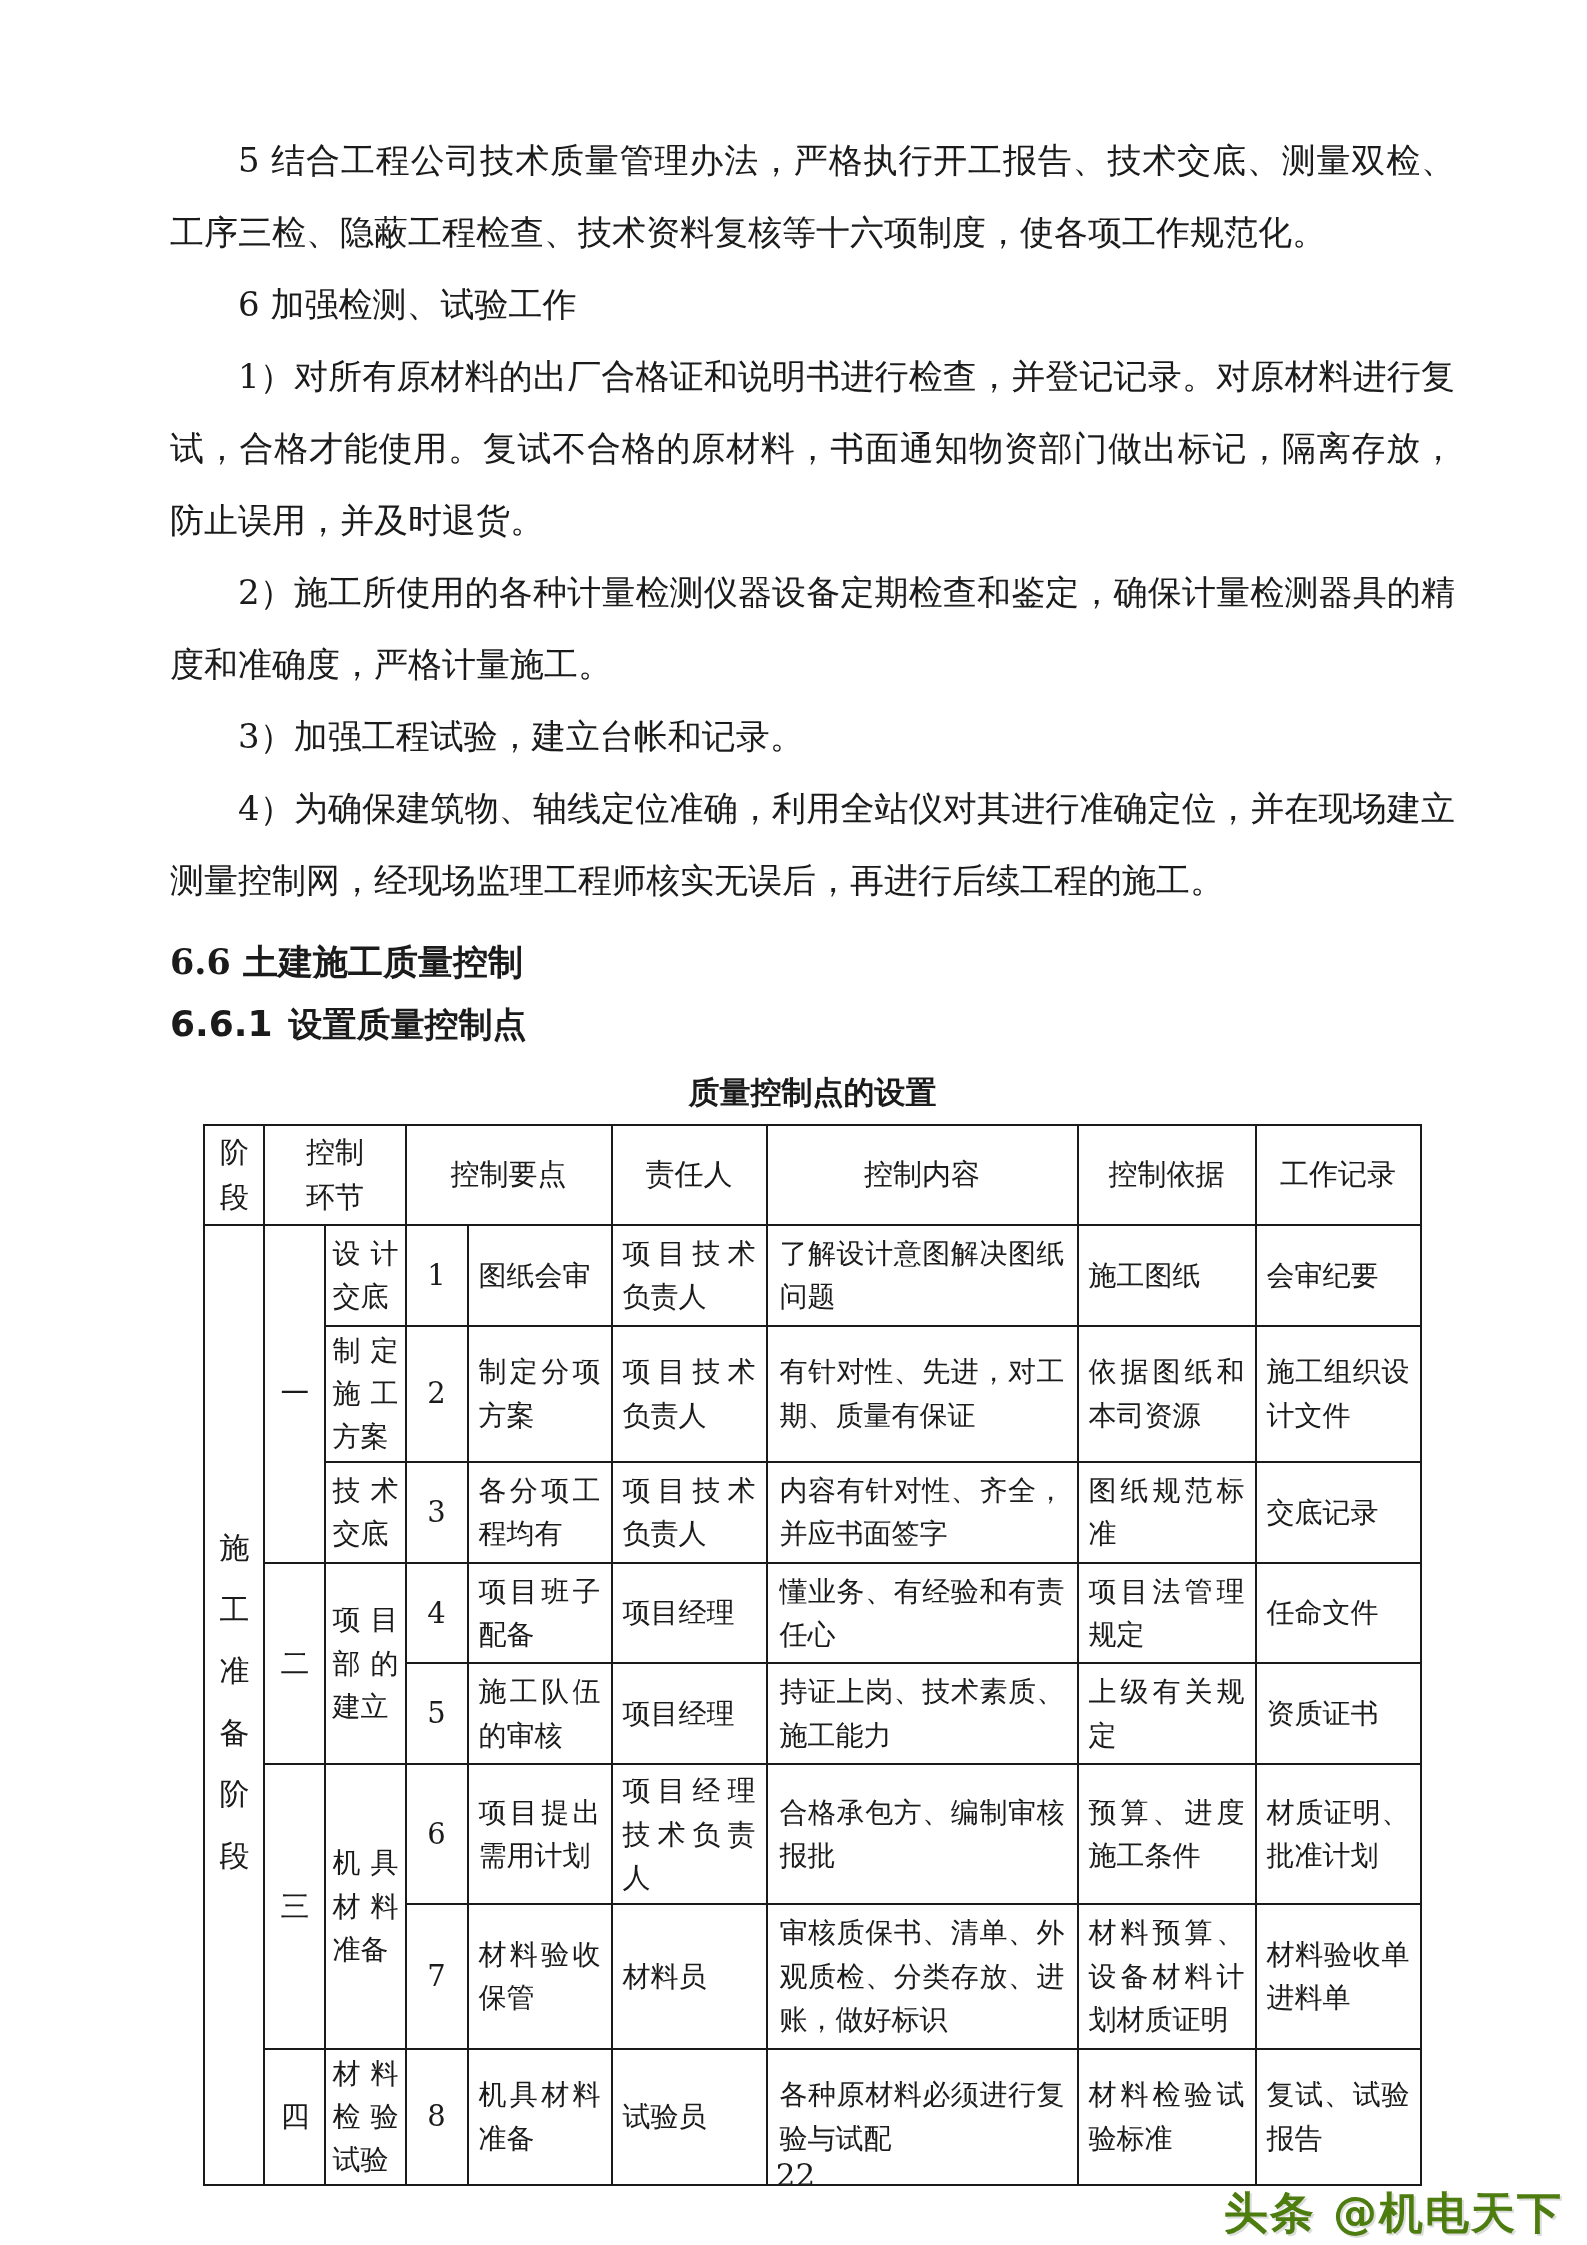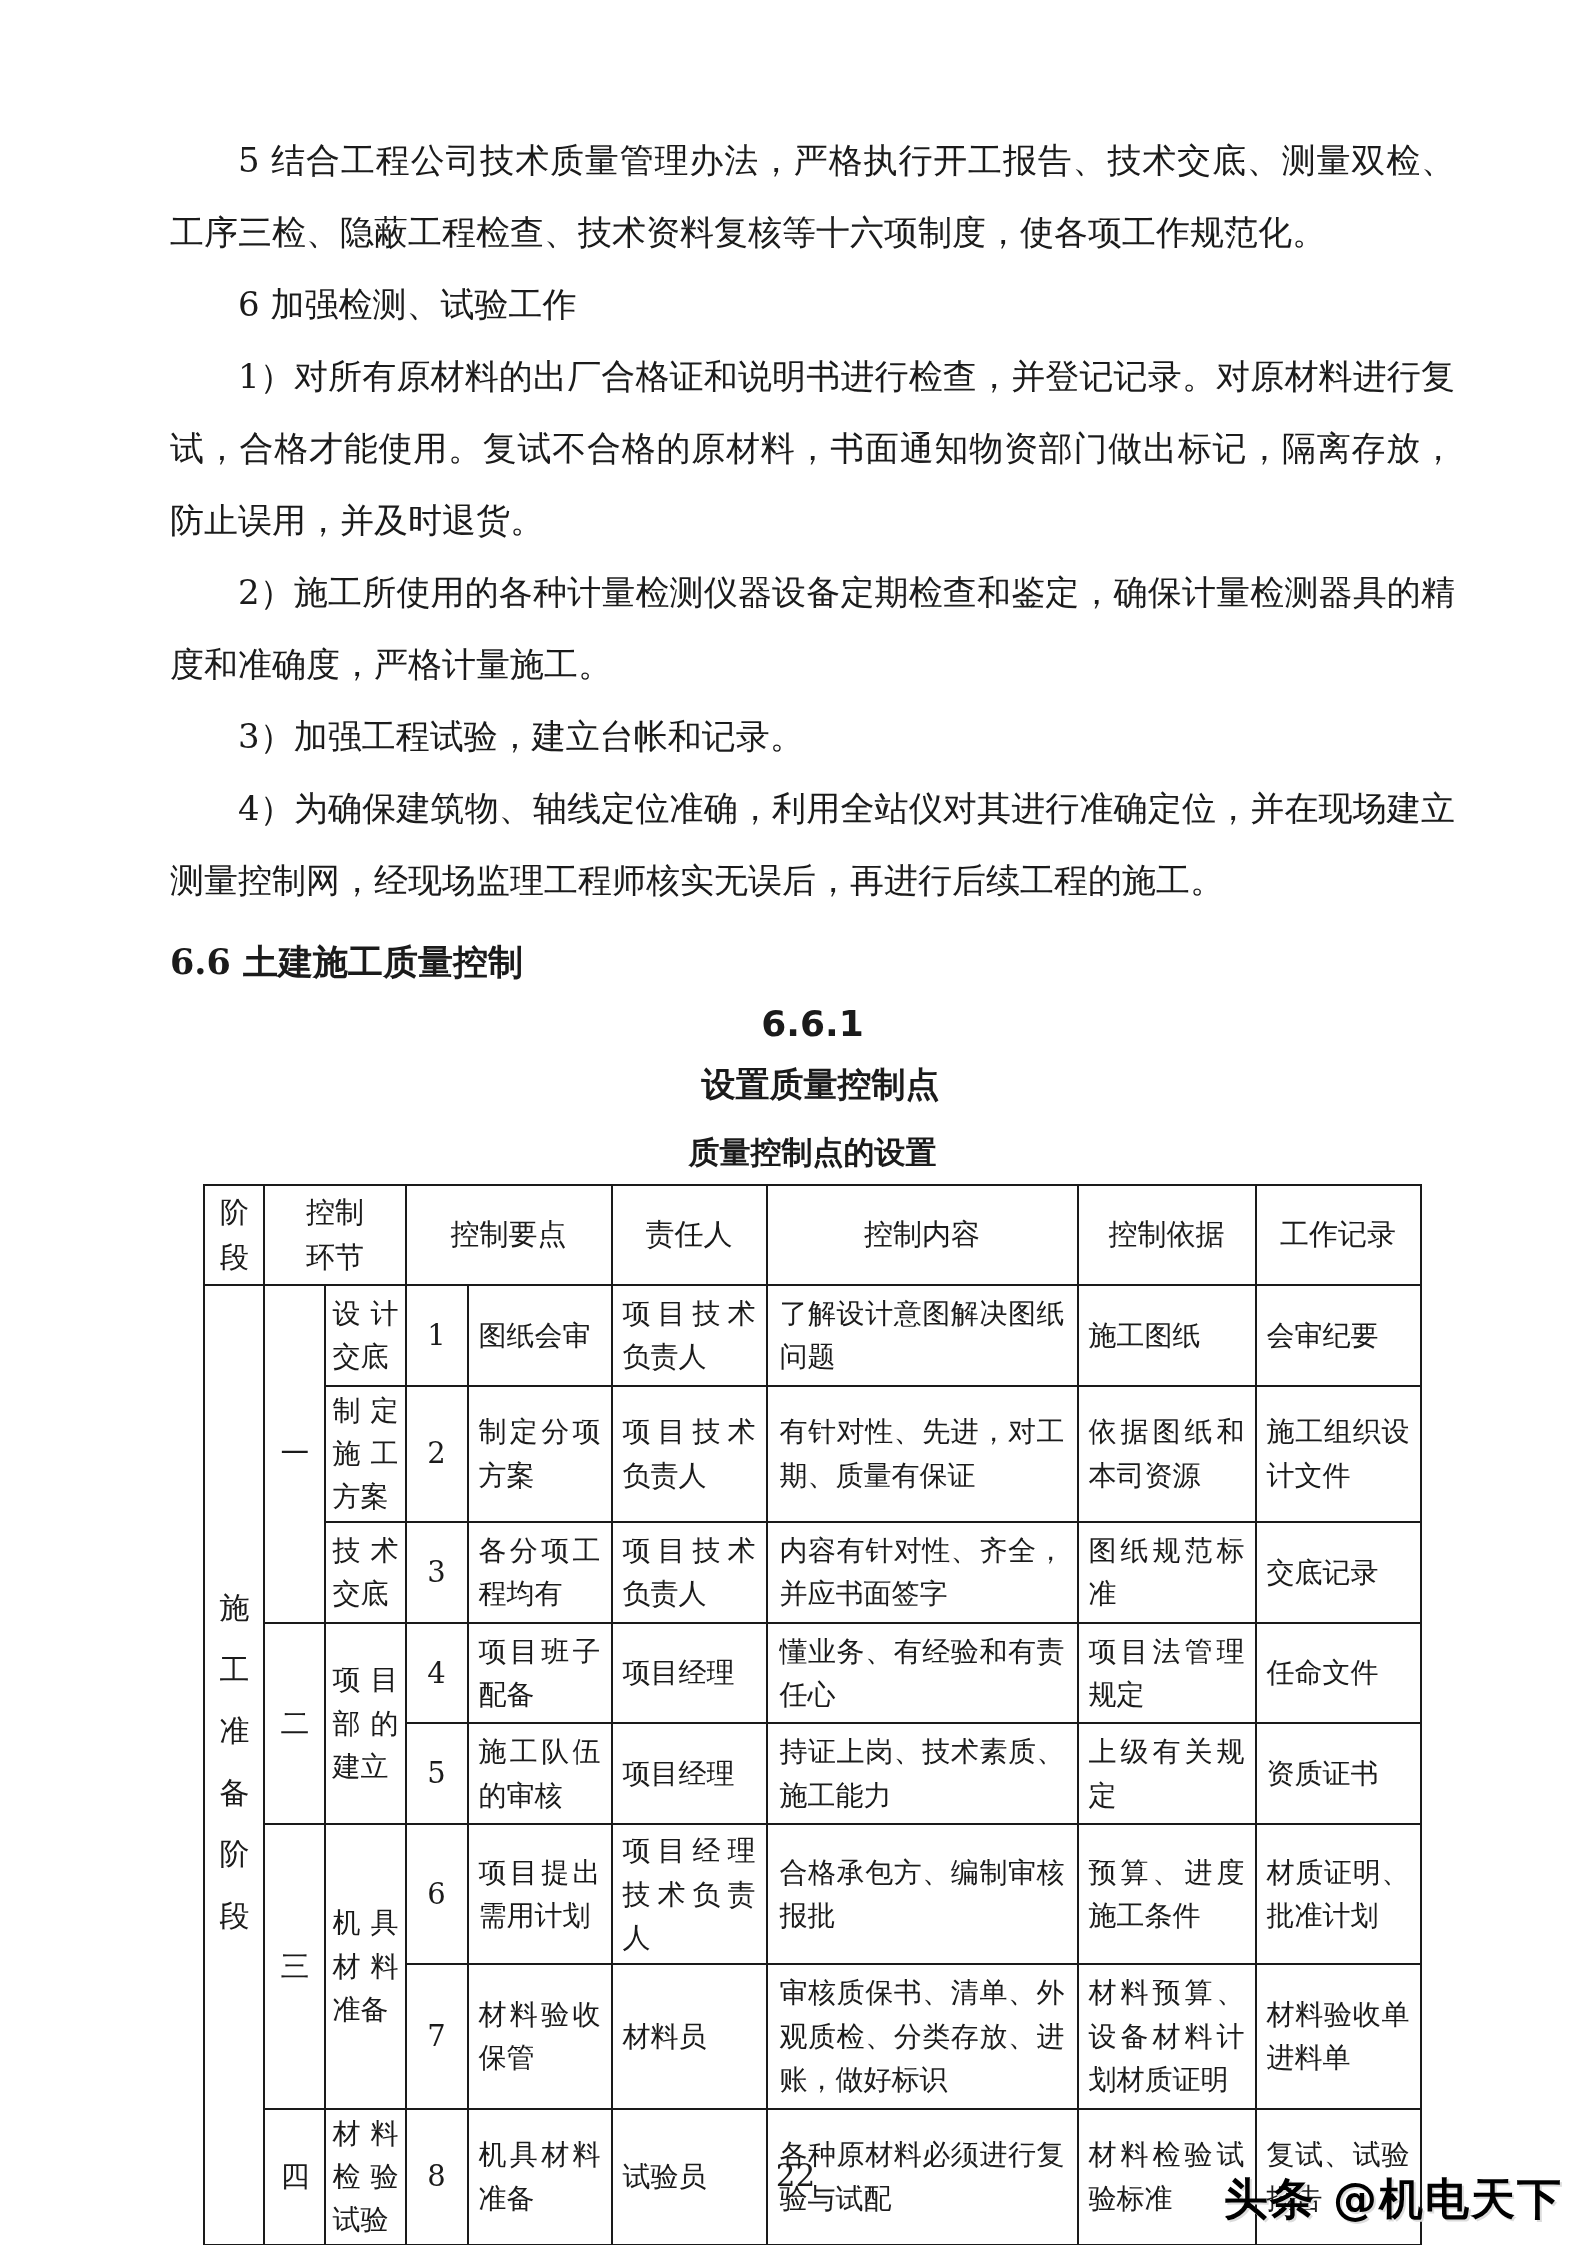--- a/index.html
+++ b/index.html
@@ -28,22 +28,21 @@
   .h-section {
     margin:14px 0 0 0;
     font-size:35px;
     font-weight:bold;
     line-height:64px;
   }
   .h-sub {
     margin:0;
     line-height:60px;
     display:flex;
-    align-items:center;
-    flex-direction:column;
+    align-items:flex-end;
   }
   .h-sub-num {
     font-family:"DejaVu Sans","Liberation Sans",sans-serif;
     font-weight:bold;
     font-size:36px;
   }
   .h-sub-title {
     font-weight:bold;
     font-size:34px;
     margin-left:16px;
@@ -107,26 +106,26 @@
   .page-number {
     position:absolute;
     left:4px; right:0;
     bottom:52px;
     text-align:center;
     font-size:31px;
   }
   .watermark {
     position:absolute;
     right:24px;
-    bottom:16px;
+    bottom:2px;
     font-family:"DejaVu Sans","Liberation Sans",sans-serif;
     font-weight:bold;
     font-size:44px;
     letter-spacing:2px;
-    color:#000000;
+    color:#4d7c0f;
     text-shadow:2px 2px 0 #dcdcdc;
     white-space:nowrap;
   }
 </style>
 </head>
 <body>
 
 <div class="page">
   <div class="content">
 

